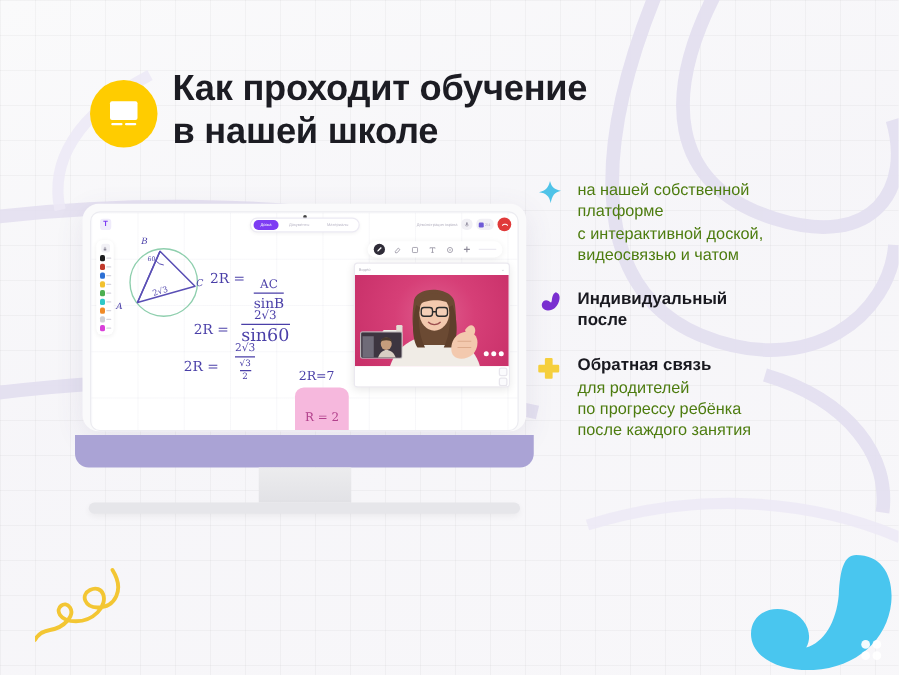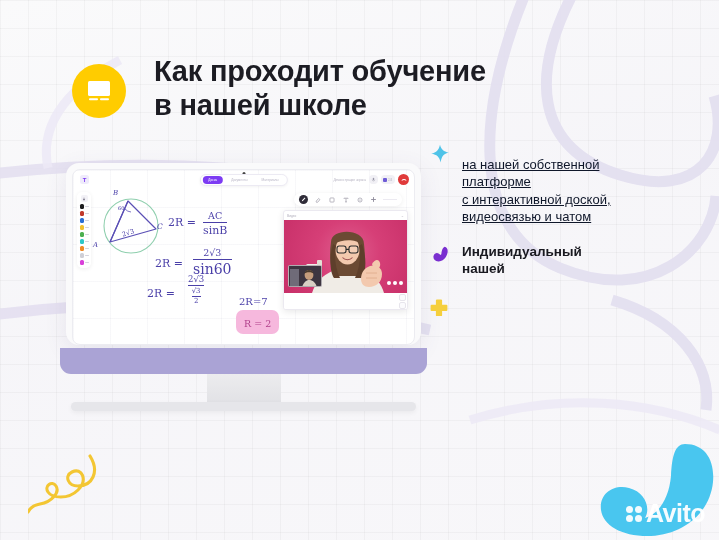--- a/index.html
+++ b/index.html
@@ -23,21 +23,21 @@
   #bg-wash {
     position: absolute; inset: 0;
     background: linear-gradient(160deg,#fbfbfc 0%,#f6f5f9 45%,#f8f7fa 100%);
     mix-blend-mode: normal;
     opacity: .75;
     pointer-events: none;
   }
   .swirl { position: absolute; pointer-events: none; }
 
   
-  #header { position: absolute; left: 72px; top: 55px; display: flex; align-items: flex-start; gap: 28px; }
+  #header { position: absolute; left: 72px; top: 55px; display: flex; align-items: flex-start; gap: 12px; }
   #badge-icon {
     width: 54px; height: 54px; border-radius: 50%;
     background: #fc0; display: flex; align-items: center; justify-content: center;
     flex: 0 0 auto; margin-top: 9px;
   }
   #page-title {
     font-size: 29px; line-height: 1.16; font-weight: bold; color: #1c1c23;
     letter-spacing: -0.2px; white-space: pre-line;
   }
 
@@ -134,21 +134,21 @@
 
   
   .math { position: absolute; color: #4a3fa8; font-family: "DejaVu Serif", serif; }
   .ml { font-style: italic; }
 
   
   #features { position: absolute; left: 430px; top: 142px; width: 270px; }
   .feature { display: flex; gap: 10px; margin-bottom: 18px; }
   .f-icon { width: 22px; flex: 0 0 22px; padding-top: 2px; }
   .f-title { font-size: 13.5px; font-weight: bold; color: #191920; line-height: 1.28; }
-  .f-body { font-size: 13px; color: #0f172a; line-height: 1.33; white-space: pre-line; margin-top: 14px; text-decoration: underline; }
+  .f-body { font-size: 13px; color: #4d7c0f; line-height: 1.33; white-space: pre-line; margin-top: 1px; }
 
   
   #watermark { position: absolute; right: 14px; bottom: 12px; display: flex; align-items: center; gap: 4px; }
   #wm-dots { display: grid; grid-template-columns: repeat(2,7px); gap: 2px; }
   #wm-dots i { width: 7px; height: 7px; border-radius: 50%; background: rgba(255,255,255,.93); display: block; }
   #wm-text { font-size: 25px; font-weight: bold; color: rgba(255,255,255,.95); letter-spacing: -.5px; }
 </style>
 </head>
 <body>
 
@@ -303,21 +303,21 @@
         <path d="M30 19 a9 9 0 0 0 6 3" fill="none" stroke="#5a4fb5" stroke-width=".8"></path>
       </svg>
 
       <div class="math ml" style="left:40px;top:19px;font-size:7px">B</div>
       <div class="math ml" style="left:20px;top:71px;font-size:7px">A</div>
       <div class="math ml" style="left:84px;top:52px;font-size:7.5px">C</div>
       <div class="math" style="left:45px;top:35px;font-size:5px">60</div>
       <div class="math" style="left:49px;top:59px;font-size:6.5px;transform:rotate(-17deg)">2√3</div>
 
       <div class="math" style="left:95px;top:46px;font-size:11px">2R =</div>
-      <div style="position:absolute;left:130px;top:40px;text-align:center">
+      <div style="position:absolute;left:130px;top:52px;text-align:center">
         <div class="math" style="position:static;font-size:9.5px">AC</div>
         <div style="height:1.2px;background:#4a3fa8;margin:1px 0"></div>
         <div class="math" style="position:static;font-size:11px">sinB</div>
       </div>
 
       <div class="math" style="left:82px;top:87px;font-size:11px">2R =</div>
       <div style="position:absolute;left:120px;top:77px;text-align:center">
         <div class="math" style="position:static;font-size:9.5px">2√3</div>
         <div style="height:1.2px;background:#4a3fa8;margin:1px 0"></div>
         <div class="math" style="position:static;font-size:14px">sin60</div>
@@ -328,21 +328,21 @@
         <div class="math" style="position:static;font-size:8.5px">2√3</div>
         <div style="height:1.2px;background:#4a3fa8;margin:1px 0"></div>
         <div style="display:inline-block;text-align:center">
           <div class="math" style="position:static;font-size:7px">√3</div>
           <div style="height:1px;background:#4a3fa8;margin:.5px 0"></div>
           <div class="math" style="position:static;font-size:7px">2</div>
         </div>
       </div>
 
       <div class="math" style="left:166px;top:126px;font-size:10px">2R=7</div>
-      <div style="position:absolute;left:163px;top:140px;background:#f6b8dd;border-radius:7px;padding:3px 8px">
+      <div style="position:absolute;left:163px;top:140px;background:#f6b8dd;border-radius:7px;padding:14px 8px">
         <span class="math" style="position:static;color:#b2418c;font-size:9.5px">R = 2</span>
       </div>
 
       <div id="video-panel">
         <div id="vp-head">
           <span id="vp-title">Видео</span>
           <span style="font-size:4px;color:#c3c0cc">⌄</span>
         </div>
         <div id="vp-feed">
           <svg width="125" height="73" viewBox="0 0 125 73">
@@ -420,42 +420,47 @@
   </div>
 
   <div class="feature">
     <div class="f-icon">
       <svg width="20" height="20" viewBox="0 0 20 20">
         <path d="M14.6 1.8 C17.4 2.6 18.4 5.4 17.2 9 C15.8 13.4 12.4 16.6 8.2 16.4 C4.8 16.2 2.8 13.6 3.6 10.8 C4.4 8.2 7 7.4 9 8.8 C10.4 9.8 11 11 11.4 8.6 C11.8 6 12 3.2 14.6 1.8Z" fill="#7a2fd0"></path>
       </svg>
     </div>
     <div>
       <div class="f-title" style="white-space:pre-line">Индивидуальный
-нашей</div>
+после</div>
     </div>
   </div>
 
   <div class="feature">
     <div class="f-icon">
       <svg width="18" height="18" viewBox="0 0 18 18">
         <path d="M6.9 1.4 h4.2 a1 1 0 0 1 1 1 v4.3 h4.3 a1 1 0 0 1 1 1 v4.2 a1 1 0 0 1 -1 1 h-4.3 v4.3 a1 1 0 0 1 -1 1 h-4.2 a1 1 0 0 1 -1 -1 v-4.3 h-4.3 a1 1 0 0 1 -1 -1 v-4.2 a1 1 0 0 1 1 -1 h4.3 v-4.3 a1 1 0 0 1 1 -1Z" fill="#f5cf3d"></path>
       </svg>
+    </div>
+    <div>
+      <div class="f-title">Обратная связь</div>
+      <div class="f-body">для родителей
+по прогрессу ребёнка
+после каждого занятия</div>
     </div>
   </div>
 </div>
 
 <svg class="swirl" style="left:28px;top:452px" width="90" height="80" viewBox="0 0 90 80">
   <path d="M62 4 C72 20 64 34 50 34 C40 34 36 24 44 20 C54 15 60 28 50 38 C40 48 24 46 20 40 C16 34 24 28 28 34 C32 40 24 50 12 52 C6 53 2 56 0 60" fill="none" stroke="#f3c633" stroke-width="3.1" stroke-linecap="round"></path>
 </svg>
 
 <svg class="swirl" style="right:0;bottom:0" width="130" height="100" viewBox="0 0 130 100">
   <path d="M96 4 C116 4 126 20 124 42 C121 72 96 94 62 96 C34 97 14 86 12 70 C10 54 24 44 40 48 C56 52 62 68 56 78 C70 74 80 58 82 36 C83 16 86 4 96 4Z" fill="#49c6ef"></path>
 </svg>
 
 <div id="watermark">
   <div id="wm-dots">
     <i></i>
     <i></i>
     <i></i>
     <i></i>
   </div>
-  <span id="wm-text">Avito</span>
 </div>
 
 </body></html>

